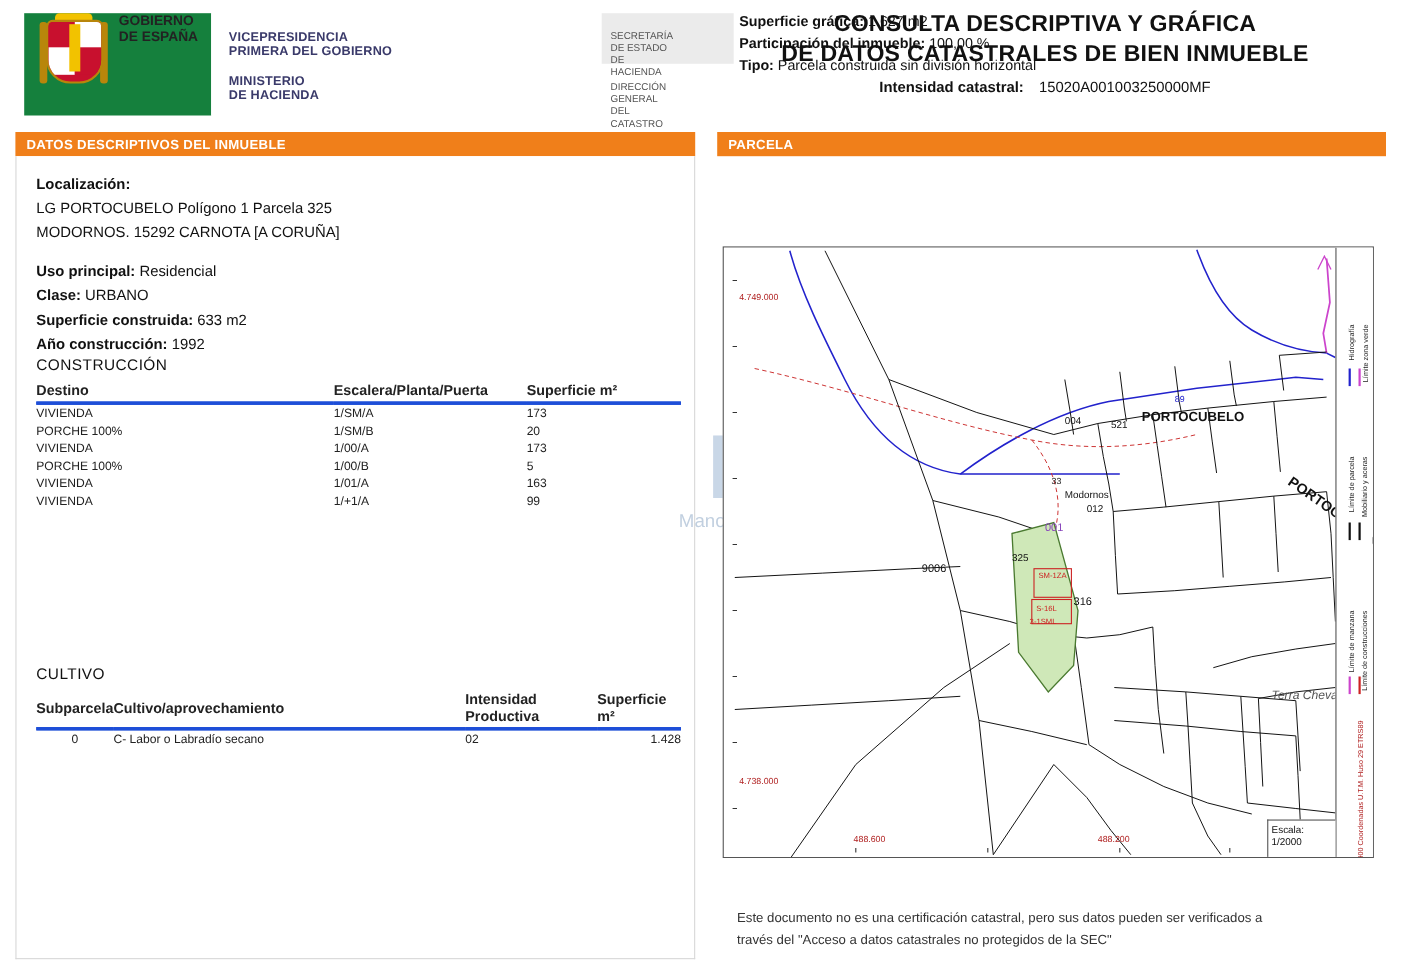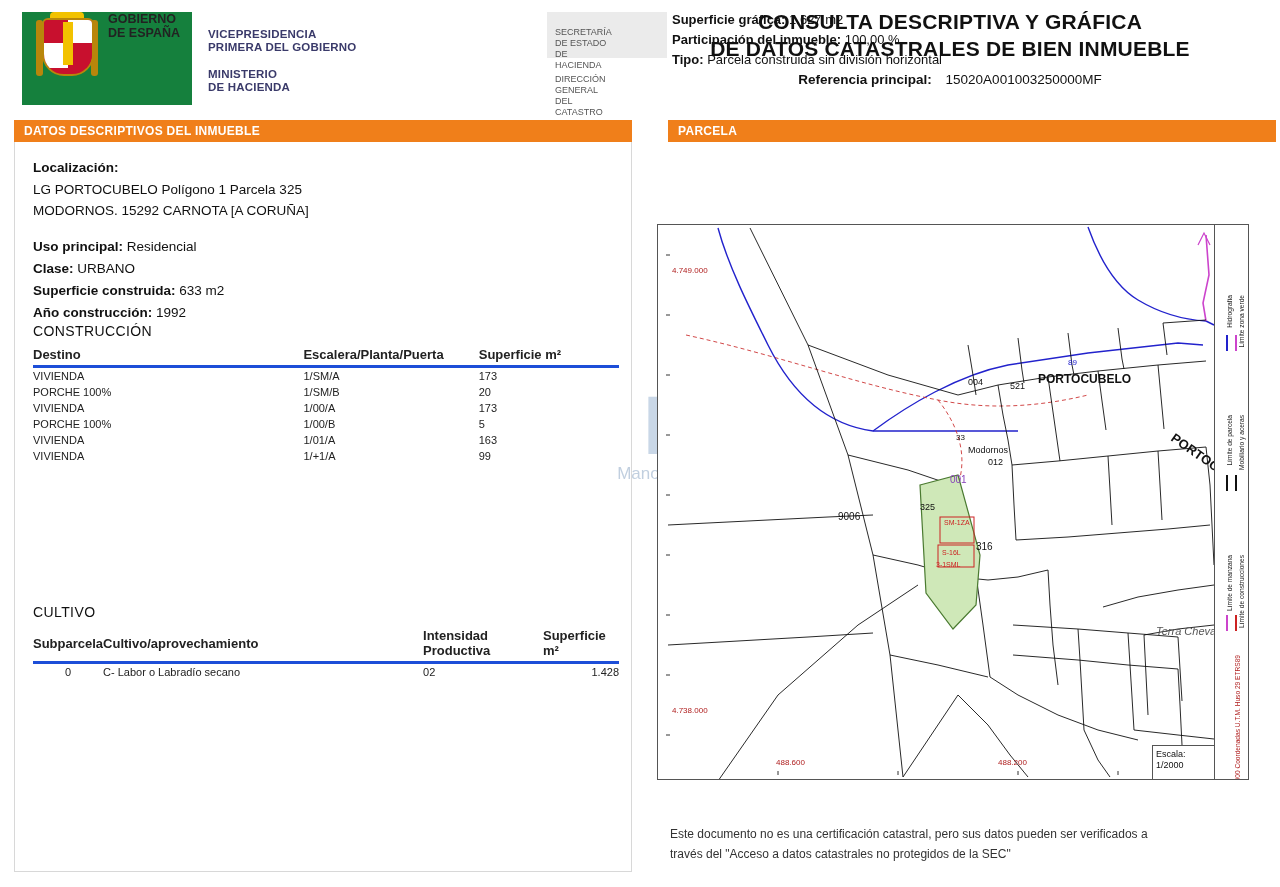--- a/index.html
+++ b/index.html
@@ -45,21 +45,21 @@
   .title-wrap{position:absolute;left:640px;top:8px;width:620px;text-align:center;}
   .title1{font-size:21px;font-weight:bold;letter-spacing:.2px;line-height:27px;}
   .title2{font-size:21px;font-weight:bold;letter-spacing:.2px;line-height:27px;}
   .refline{margin-top:10px;font-size:13.5px;}
   .refline .lbl{font-weight:bold;}
   .refline .val{margin-left:10px;}
 
   
   .bar{position:absolute;height:22px;background:#F07F1A;color:#fff;font-size:12px;font-weight:bold;line-height:22px;padding-left:10px;letter-spacing:.3px;box-sizing:border-box;}
   .bar-left{left:14px;top:120px;width:618px;}
-  .bar-right{left:668px;top:120px;width:608px;}
+  .bar-right{left:652px;top:120px;width:608px;}
 
   .panel-left{position:absolute;left:14px;top:142px;width:618px;height:730px;border:1px solid #d8d8d8;border-top:none;box-sizing:border-box;background:#fff;}
 
   
   .lc{position:absolute;left:18px;top:18px;width:586px;}
   .loc-label{font-size:13.5px;font-weight:bold;margin-bottom:4px;}
   .loc-line{font-size:13.5px;line-height:21px;}
   .kv{font-size:13.5px;line-height:20px;margin-top:2px;}
   .kv b{font-weight:bold;}
   .gap{height:14px;}
@@ -138,21 +138,21 @@
 DE HACIENDA</div>
       <div class="dir-txt" style="white-space:pre-line">DIRECCIÓN GENERAL
 DEL CATASTRO</div>
     </div>
   </div>
 
   <div class="title-wrap">
     <div class="title1">CONSULTA DESCRIPTIVA Y GRÁFICA</div>
     <div class="title2">DE DATOS CATASTRALES DE BIEN INMUEBLE</div>
     <div class="refline">
-      <span class="lbl">Referencia principal:</span>
+      <span class="lbl">Intensidad catastral:</span>
       <span class="val">15020A001003250000MF</span>
     </div>
   </div>
 
   <div class="bar bar-left">DATOS DESCRIPTIVOS DEL INMUEBLE</div>
   <div class="bar bar-right">PARCELA</div>
 
   <div class="panel-left">
     <div class="lc">
       <div class="loc-label">Localización:</div>

